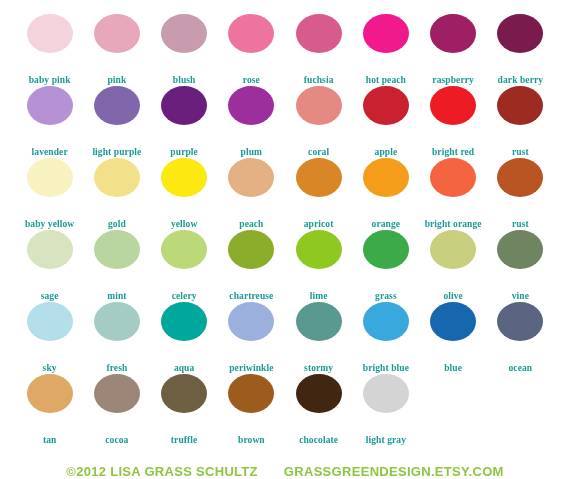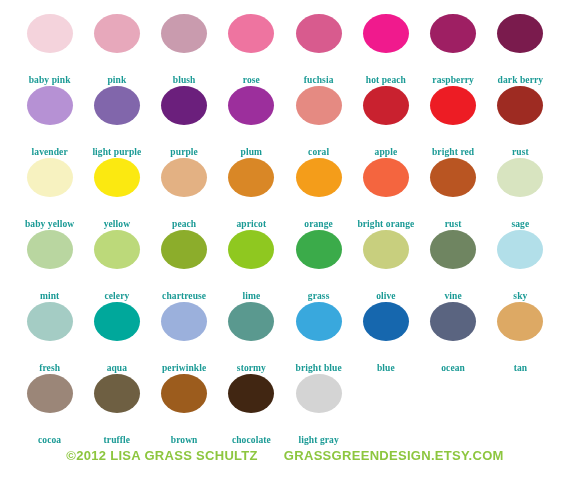--- a/index.html
+++ b/index.html
@@ -50,21 +50,20 @@
     font-size: 9.5px;
     font-weight: 700;
     letter-spacing: 0.1px;
     color: #1a9a95;
     text-align: center;
     white-space: nowrap;
     line-height: 11px;
   }
   .footer {
     margin-top: auto;
-    padding-bottom: 16px;
     display: flex;
     justify-content: center;
     align-items: center;
     gap: 26px;
   }
   .footer-text {
     font-family: "Liberation Sans", "DejaVu Sans", sans-serif;
     font-size: 13px;
     font-weight: 700;
     letter-spacing: 0.3px;
@@ -140,20 +139,24 @@
       </div>
       <div class="swatch-cell">
         <span class="dot" style="background-color: rgb(158, 43, 34);"></span>
         <span class="swatch-label">rust</span>
       </div>
       <div class="swatch-cell">
         <span class="dot" style="background-color: rgb(247, 242, 192);"></span>
         <span class="swatch-label">baby yellow</span>
       </div>
       <div class="swatch-cell">
+        <span class="dot" style="background-color: rgb(242, 224, 138);"></span>
+        <span class="swatch-label">gold</span>
+      </div>
+      <div class="swatch-cell">
         <span class="dot" style="background-color: rgb(251, 233, 17);"></span>
         <span class="swatch-label">yellow</span>
       </div>
       <div class="swatch-cell">
         <span class="dot" style="background-color: rgb(227, 177, 131);"></span>
         <span class="swatch-label">peach</span>
       </div>
       <div class="swatch-cell">
         <span class="dot" style="background-color: rgb(217, 135, 38);"></span>
         <span class="swatch-label">apricot</span>

